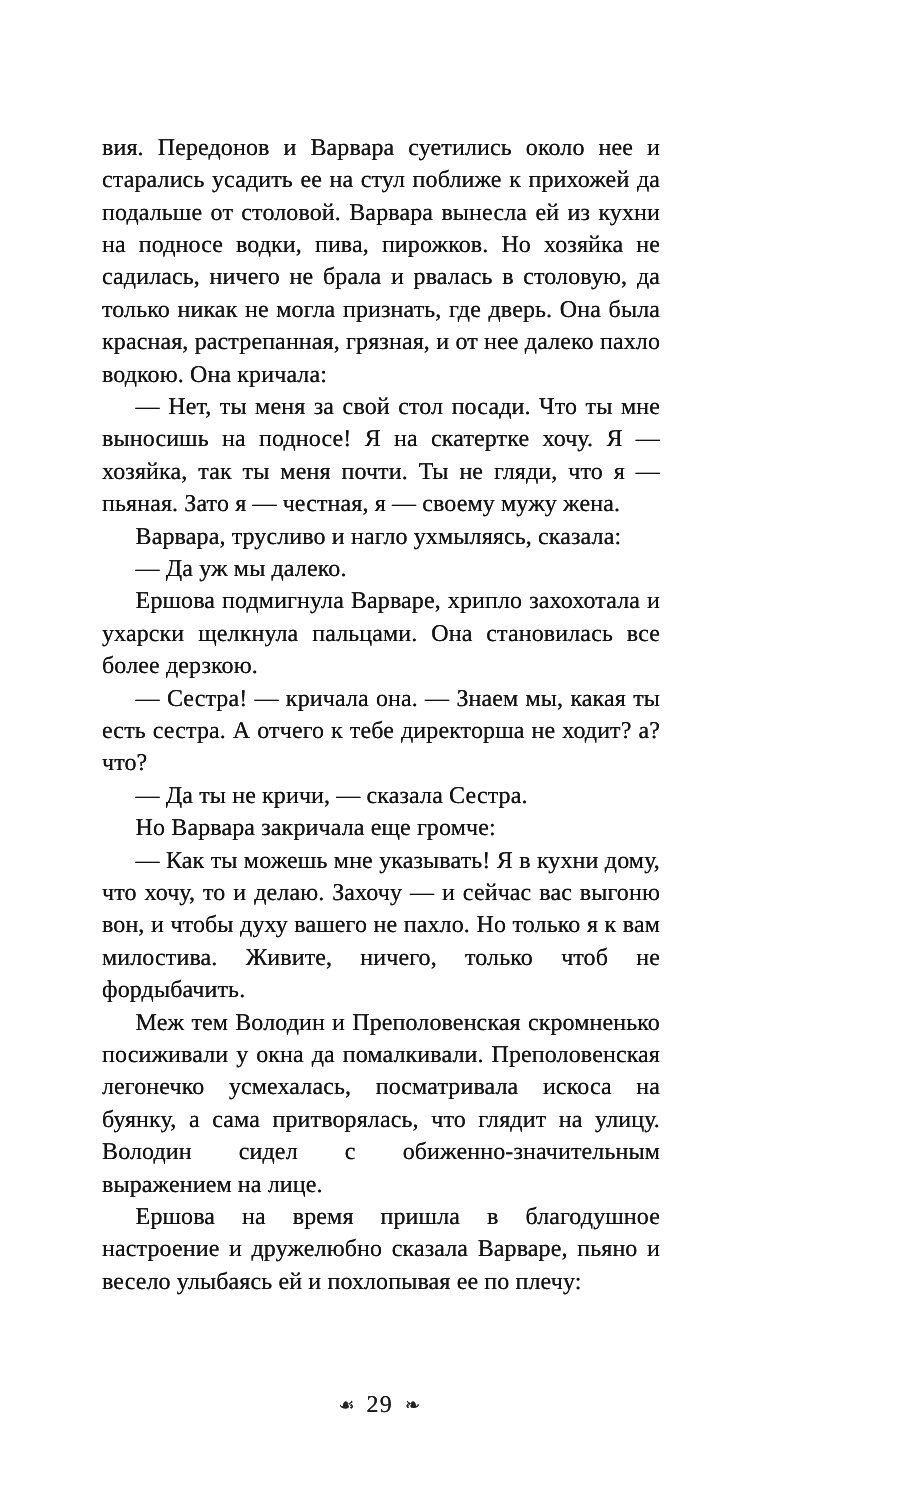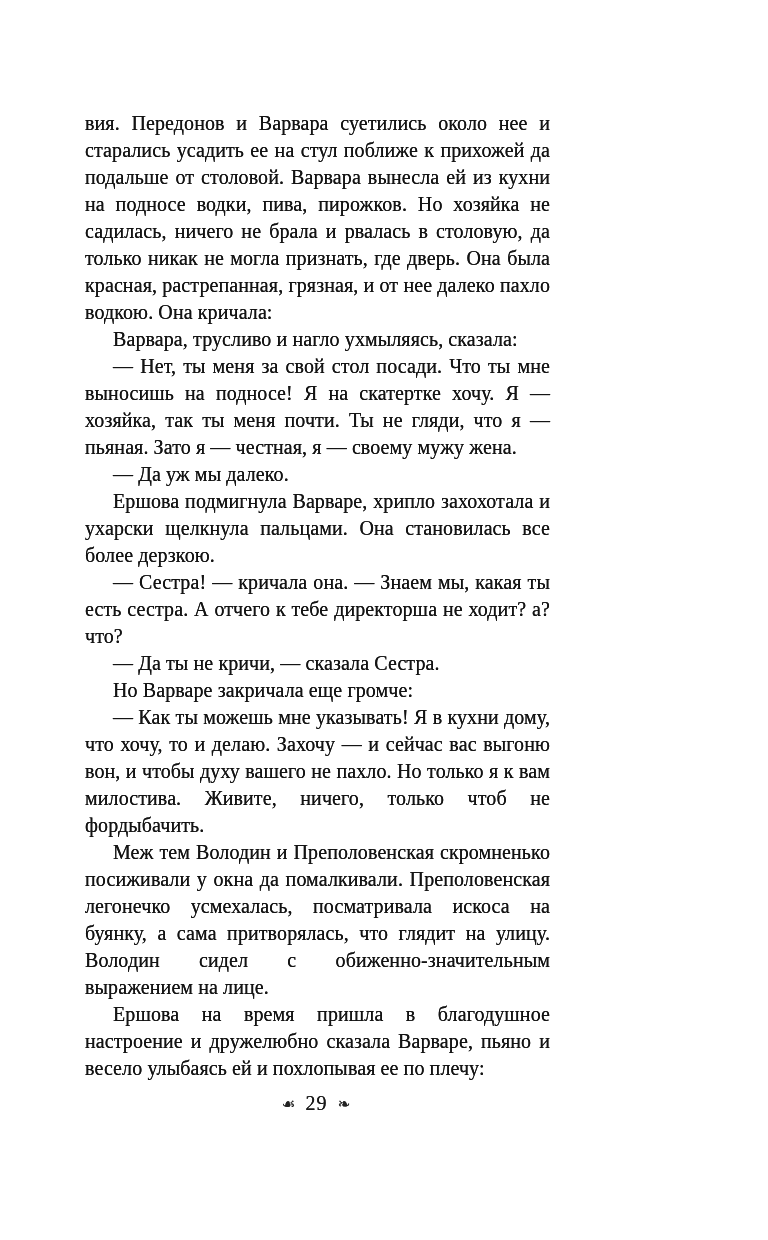--- a/index.html
+++ b/index.html
@@ -38,21 +38,21 @@
     padding: 0;
     text-indent: 1.4em;
   }
   .text-block p.no-indent {
     text-indent: 0;
   }
   .page-footer {
     position: absolute;
     left: 0;
     right: 0;
-    top: 1092px;
+    top: 1160px;
     text-align: center;
     font-size: 20px;
     color: #1a1a1a;
     text-shadow: 0 0 0.4px currentColor;
   }
   .page-footer .fleuron {
     font-family: "DejaVu Sans", sans-serif;
     font-size: 15px;
     position: relative;
     top: -1px;
@@ -65,27 +65,27 @@
     letter-spacing: 1px;
   }
 </style>
 </head>
 <body>
 
 <div class="book-page">
 
   <div class="text-block">
     <p class="no-indent">вия. Передонов и Варвара суетились около нее и старались усадить ее на стул поближе к прихожей да подальше от столовой. Варвара вынесла ей из кухни на подносе водки, пива, пирожков. Но хозяйка не садилась, ничего не брала и рвалась в столовую, да только никак не могла признать, где дверь. Она была красная, растрепанная, грязная, и от нее далеко пахло водкою. Она кричала:</p>
+    <p>— Нет, ты меня за свой стол посади. Что ты мне выносишь на подносе! Я на скатертке хочу. Я — хозяйка, так ты меня почти. Ты не гляди, что я — пьяная. Зато я — честная, я — своему мужу жена.</p>
     <p>Варвара, трусливо и нагло ухмыляясь, сказала:</p>
-    <p>— Нет, ты меня за свой стол посади. Что ты мне выносишь на подносе! Я на скатертке хочу. Я — хозяйка, так ты меня почти. Ты не гляди, что я — пьяная. Зато я — честная, я — своему мужу жена.</p>
     <p>— Да уж мы далеко.</p>
     <p>Ершова подмигнула Варваре, хрипло захохотала и ухарски щелкнула пальцами. Она становилась все более дерзкою.</p>
     <p>— Сестра! — кричала она. — Знаем мы, какая ты есть сестра. А отчего к тебе директорша не ходит? а? что?</p>
     <p>— Да ты не кричи, — сказала Сестра.</p>
-    <p>Но Варваре закричала еще громче:</p>
+    <p>Но Варвара закричала еще громче:</p>
     <p>— Как ты можешь мне указывать! Я в кухни дому, что хочу, то и делаю. Захочу — и сейчас вас выгоню вон, и чтобы духу вашего не пахло. Но только я к вам милостива. Живите, ничего, только чтоб не фордыбачить.</p>
     <p>Меж тем Володин и Преполовенская скромненько посиживали у окна да помалкивали. Преполовенская легонечко усмехалась, посматривала искоса на буянку, а сама притворялась, что глядит на улицу. Володин сидел с обиженно-значительным выражением на лице.</p>
     <p>Ершова на время пришла в благодушное настроение и дружелюбно сказала Варваре, пьяно и весело улыбаясь ей и похлопывая ее по плечу:</p>
   </div>
 
   <div class="page-footer">
     <span class="fleuron left">☙</span><span class="page-number">29</span><span class="fleuron right">❧</span>
   </div>
 
 </div>

